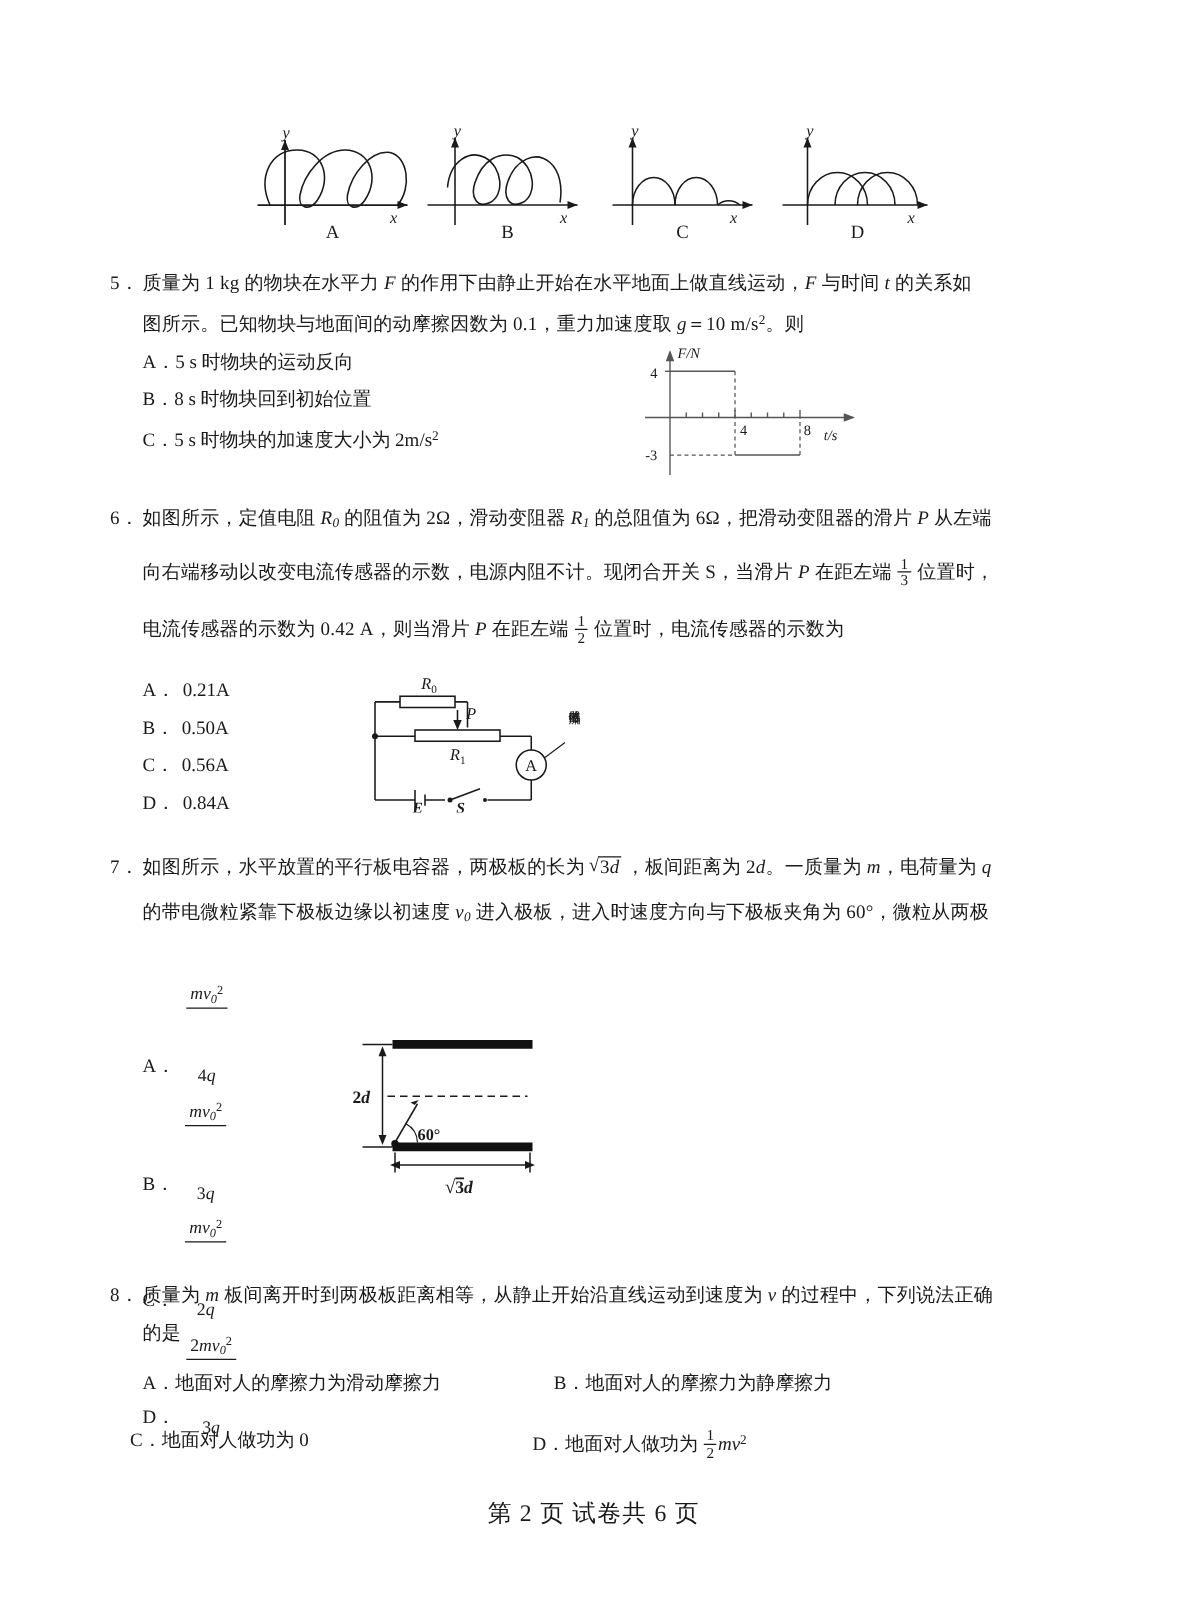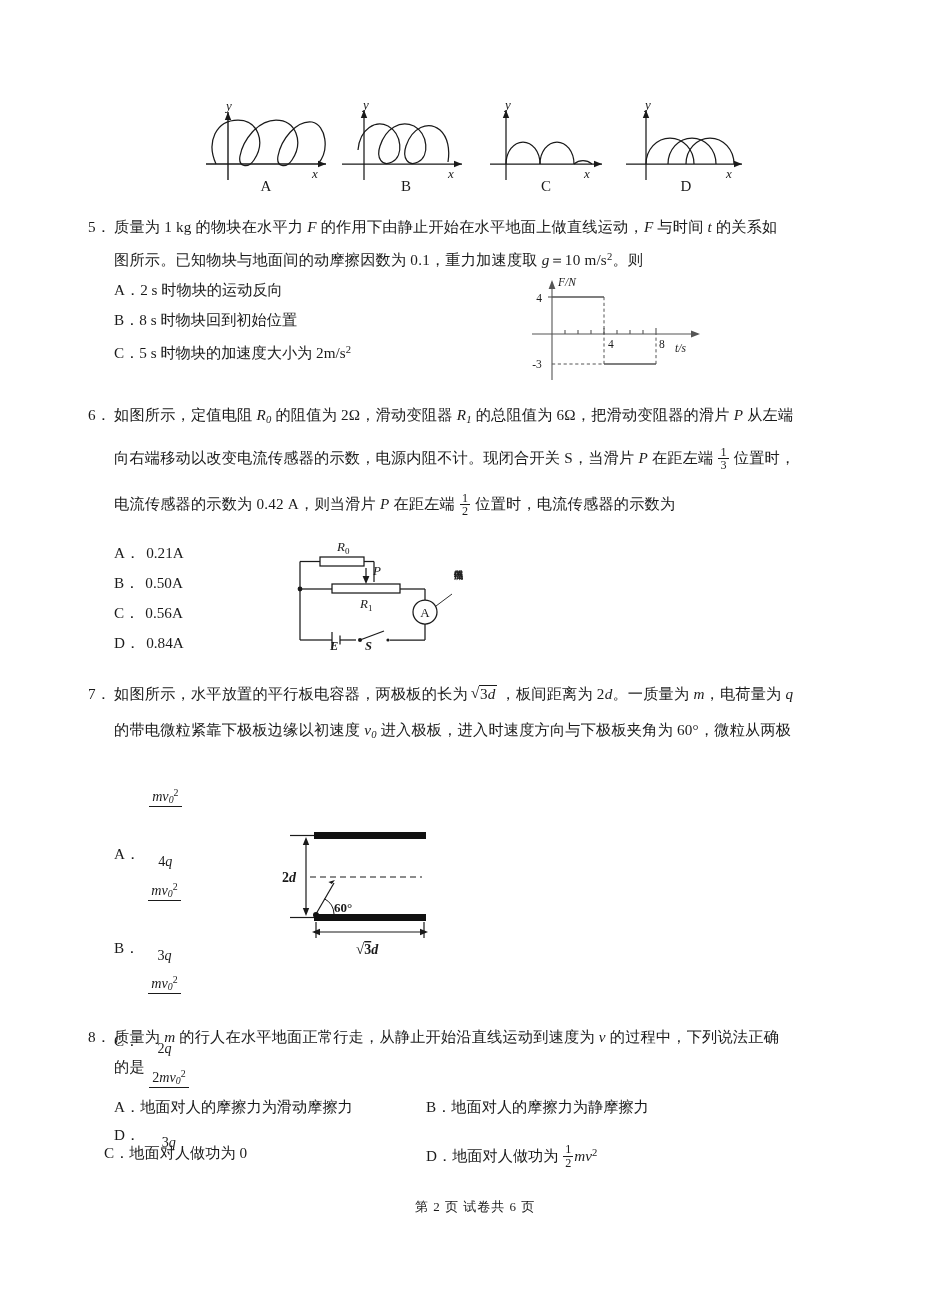--- a/index.html
+++ b/index.html
@@ -115,21 +115,21 @@
     position: absolute;
     top: 86px;
     width: 140px;
     text-align: center;
     font-size: 15px;
   }
 
   
   #ft-graph {
     position: absolute;
-    left: 520px;
+    left: 504px;
     top: 272px;
     width: 220px;
     height: 112px;
   }
 
   
   #circuit-fig {
     position: absolute;
     left: 280px;
     top: 532px;
@@ -155,21 +155,21 @@
     font-weight: bold;
   }
 
   
   #footer {
     position: absolute;
     left: 0;
     top: 1198px;
     width: 950px;
     text-align: center;
-    font-size: 13px;
+    font-size: 19px;
     letter-spacing: 1px;
   }
 </style>
 </head>
 <body>
 
 <div class="page">
 
   <div id="traj-row">
 
@@ -240,21 +240,21 @@
   </div>
 
   <div class="qblock" style="top:212px;">
     <div class="qline">
       <span class="qnum">5．</span><span>质量为 1 kg 的物块在水平力 </span><i class="var">F</i><span> 的作用下由静止开始在水平地面上做直线运动，</span><i class="var">F</i><span> 与时间 </span><i class="var">t</i><span> 的关系如</span>
     </div>
     <div class="qline">
       <span class="indent"></span><span>图所示。已知物块与地面间的动摩擦因数为 0.1，重力加速度取 </span><i class="var">g</i><span>＝10 m/s</span><span class="sup">2</span><span>。则</span>
     </div>
     <div class="opt" style="margin-left:26px;">
-      <span>A．</span><span>2 s 时物块的运动反向</span>
+      <span>A．</span><span>5 s 时物块的运动反向</span>
     </div>
     <div class="opt" style="margin-left:26px;font-family:Liberation Serif, serif;">
       <span>B．</span><span>8 s 时物块回到初始位置</span>
     </div>
     <div class="opt" style="margin-left:26px;">
       <span>C．</span><span>5 s 时物块的加速度大小为 2m/s</span><span class="sup">2</span>
     </div>
   </div>
 
   <div id="ft-graph">
@@ -429,30 +429,30 @@
         <line x1="152" y1="104" x2="152" y2="120"></line>
       </g>
       <text x="10" y="64" font-family="Liberation Serif, serif" font-size="14" fill="#1a1a1a"><tspan>2</tspan><tspan font-style="italic">d</tspan></text>
       <text x="62" y="94" font-family="Liberation Serif, serif" font-size="13" fill="#1a1a1a">60°</text>
       <text x="84" y="136" font-family="Liberation Serif, serif" font-size="14" fill="#1a1a1a"><tspan font-size="15" dy="0">√</tspan><tspan text-decoration="overline">3</tspan><tspan font-style="italic">d</tspan></text>
     </svg>
   </div>
 
   <div class="qblock" style="top:1022px;">
     <div class="qline">
-      <span class="qnum">8．</span><span>质量为 </span><i class="var">m</i><span> 的行人在水平地面正常行走，从静止开始沿直线运动到速度为 </span><i class="var">v</i><span> 的过程中，下列说法正确</span>
+      <span class="qnum">8．</span><span>质量为 </span><i class="var">m</i><span> 板间离开时到两极板距离相等，从静止开始沿直线运动到速度为 </span><i class="var">v</i><span> 的过程中，下列说法正确</span>
     </div>
     <div class="qline">
       <span class="indent"></span><span>的是</span>
     </div>
     <div style="position:relative;height:38px;margin-top:10px;">
       <div class="opt" style="position:absolute;left:26px;top:0;">
         <span>A．</span><span>地面对人的摩擦力为滑动摩擦力</span>
       </div>
-      <div class="opt" style="position:absolute;left:338px;top:0;text-align:right;">
+      <div class="opt" style="position:absolute;left:355px;top:0;text-align:right;">
         <span>B．</span><span>地面对人的摩擦力为静摩擦力</span>
       </div>
     </div>
     <div style="position:relative;height:44px;margin-top:8px;">
       <div class="opt" style="position:absolute;left:16px;top:0;">
         <span>C．</span><span>地面对人做功为 0</span>
       </div>
       <div class="opt" style="position:absolute;left:338px;top:0;">
         <span>D．</span><span>地面对人做功为 </span><span class="frac-sm"><span class="num">1</span><span class="den">2</span></span><i class="var">m</i><i class="var">v</i><span class="sup">2</span>
       </div>

